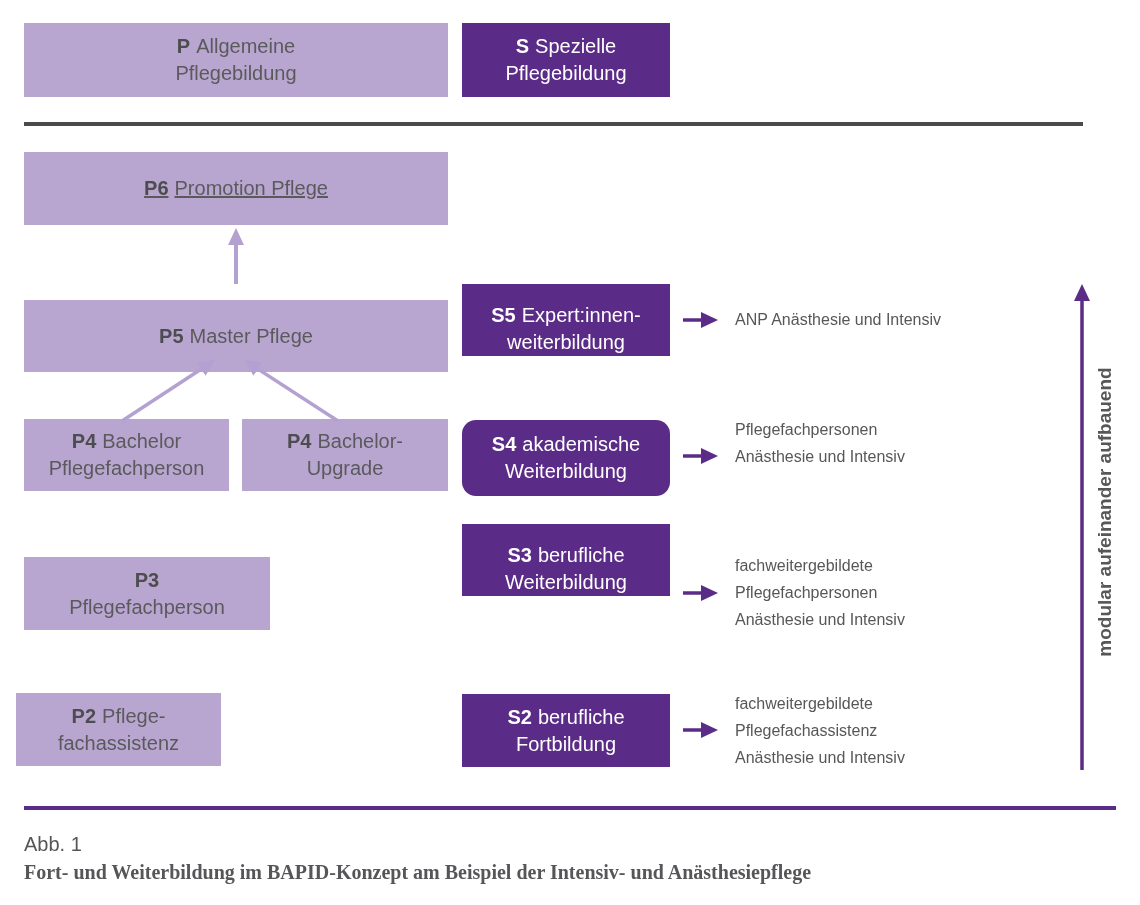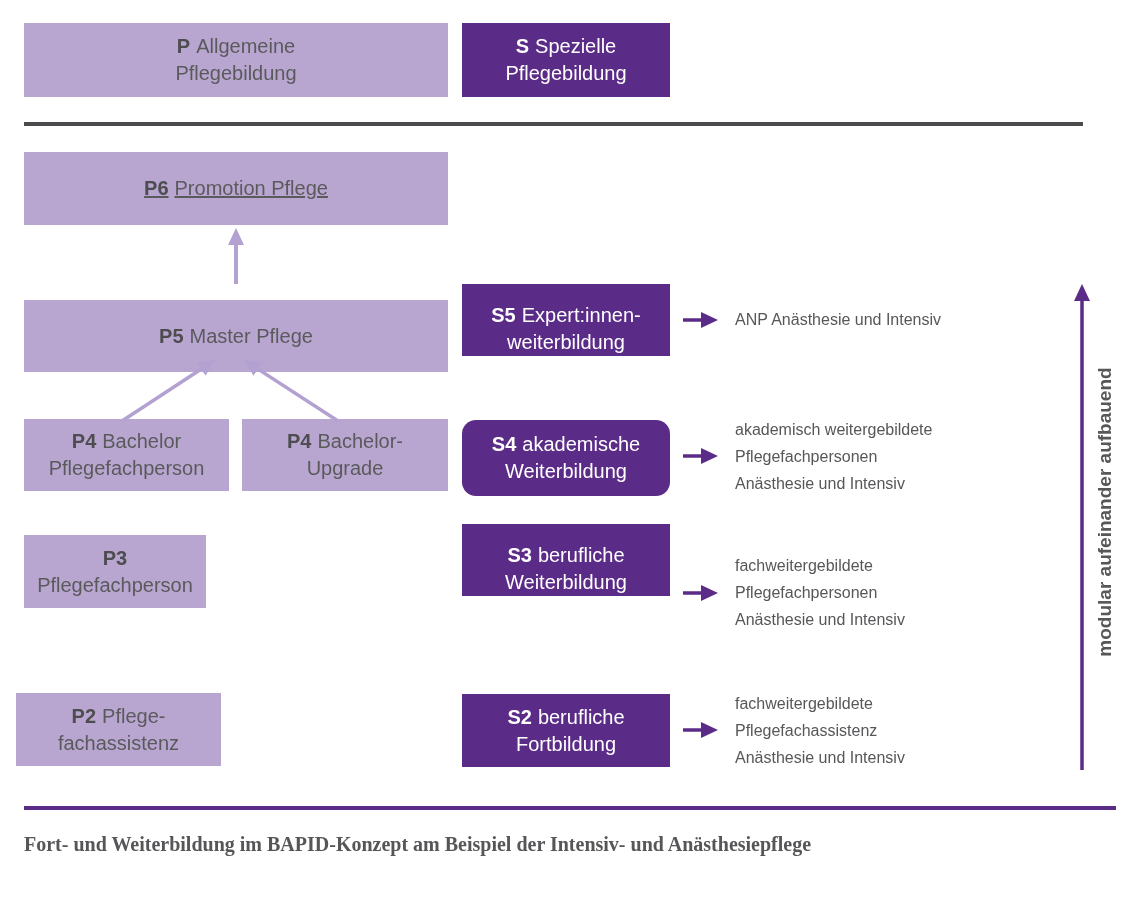--- a/index.html
+++ b/index.html
@@ -77,21 +77,21 @@
   </div>
 
   <div class="box light" style="left:242px;top:419px;width:206px;height:72px;">
     <div class="bl">
       <span class="code">P4</span>
       <span class="rest">Bachelor-</span>
     </div>
     <div class="bl l2">Upgrade</div>
   </div>
 
-  <div class="box light" style="left:24px;top:535px;width:182px;height:73px;">
+  <div class="box light" style="left:24px;top:557px;width:246px;height:73px;">
     <div class="bl">
       <span class="code">P3</span>
 
     </div>
     <div class="bl l2">Pflegefachperson</div>
   </div>
 
   <div class="box light" style="left:16px;top:693px;width:205px;height:73px;">
     <div class="bl">
       <span class="code">P2</span>
@@ -130,21 +130,20 @@
       <span class="rest">berufliche</span>
     </div>
     <div class="bl l2">Fortbildung</div>
   </div>
 
   <div class="annotation" style="top:306px;">
     <div class="ann-line">ANP Anästhesie und Intensiv</div>
 
   </div>
   <div class="annotation" style="top:416px;">
-    <div class="ann-line">akademisch weitergebildete</div>
     <div class="ann-line">Pflegefachpersonen</div>
     <div class="ann-line">Anästhesie und Intensiv</div>
   </div>
   <div class="annotation" style="top:552px;">
     <div class="ann-line">fachweitergebildete</div>
     <div class="ann-line">Pflegefachpersonen</div>
     <div class="ann-line">Anästhesie und Intensiv</div>
   </div>
   <div class="annotation" style="top:690px;">
     <div class="ann-line">fachweitergebildete</div>
@@ -168,16 +167,17 @@
     <line x1="683" y1="456" x2="714" y2="456" stroke="#5b2c87" stroke-width="3.5" marker-end="url(#headDark)"></line>
     <line x1="683" y1="593" x2="714" y2="593" stroke="#5b2c87" stroke-width="3.5" marker-end="url(#headDark)"></line>
     <line x1="683" y1="730" x2="714" y2="730" stroke="#5b2c87" stroke-width="3.5" marker-end="url(#headDark)"></line>
     <line x1="1082" y1="770" x2="1082" y2="288" stroke="#5b2c87" stroke-width="3.5" marker-end="url(#headDark)"></line>
   </svg>
 
   <div class="side-label">modular aufeinander aufbauend</div>
 
   <div class="bottom-rule"></div>
   <div class="caption">
+    <div class="c1">Abb. 1</div>
     <div class="c2">Fort- und Weiterbildung im BAPID-Konzept am Beispiel der Intensiv- und Anästhesiepflege</div>
   </div>
 
 </div>
 
 </body></html>

